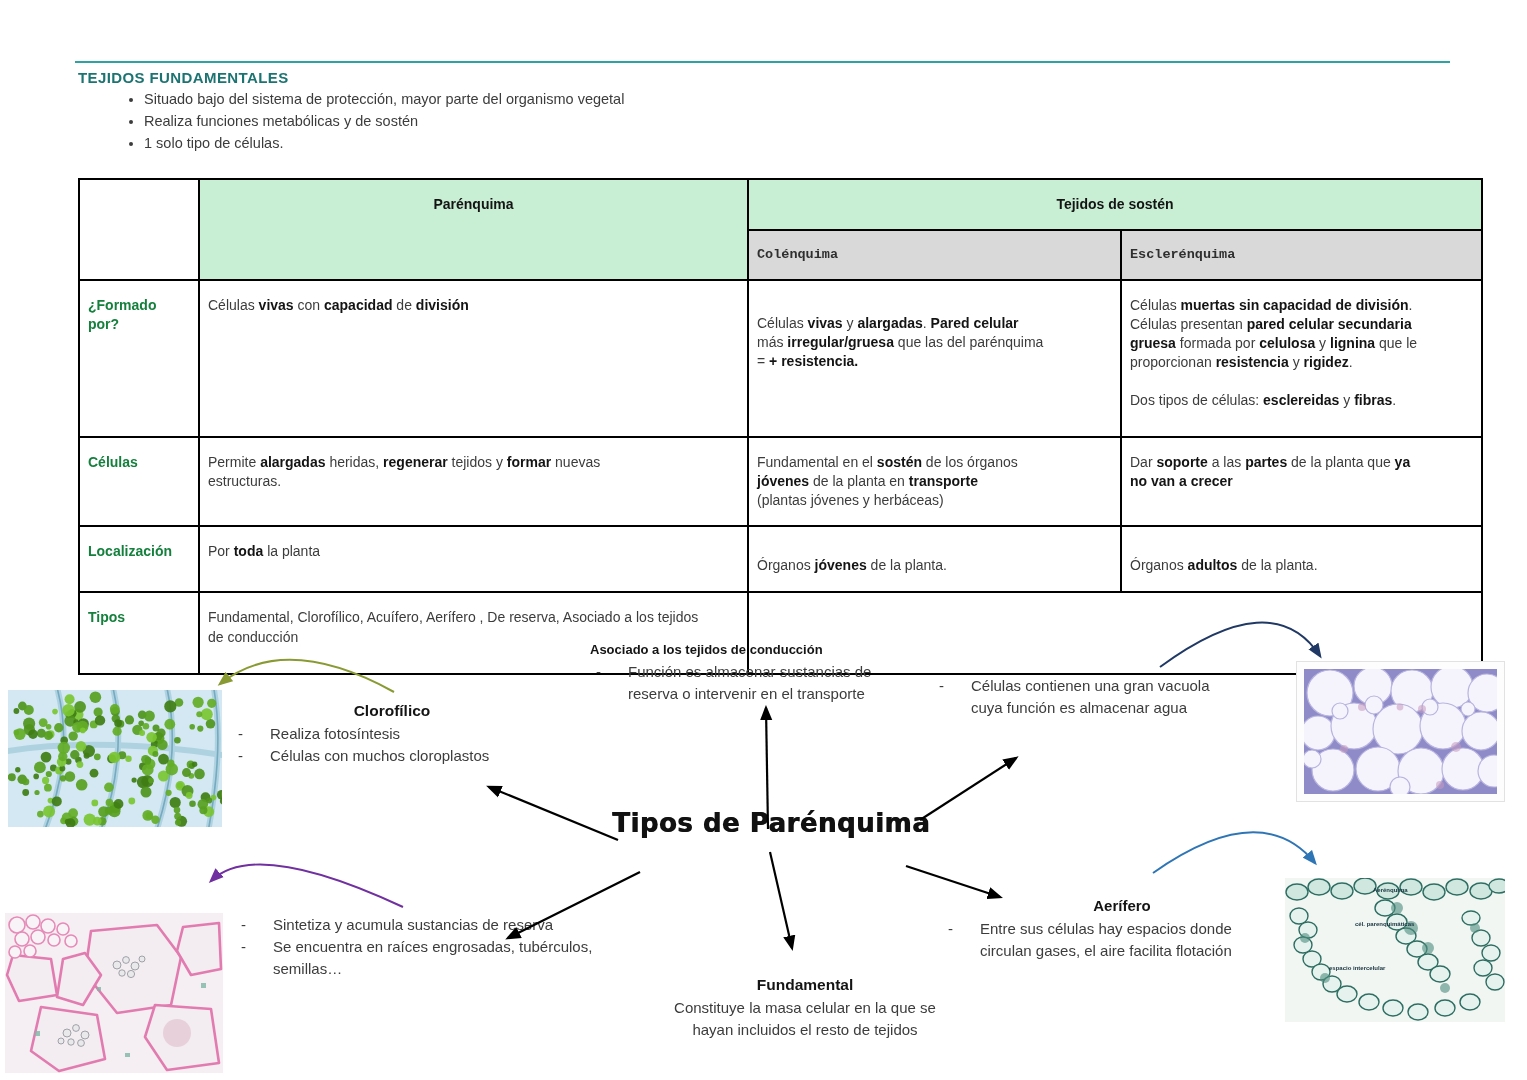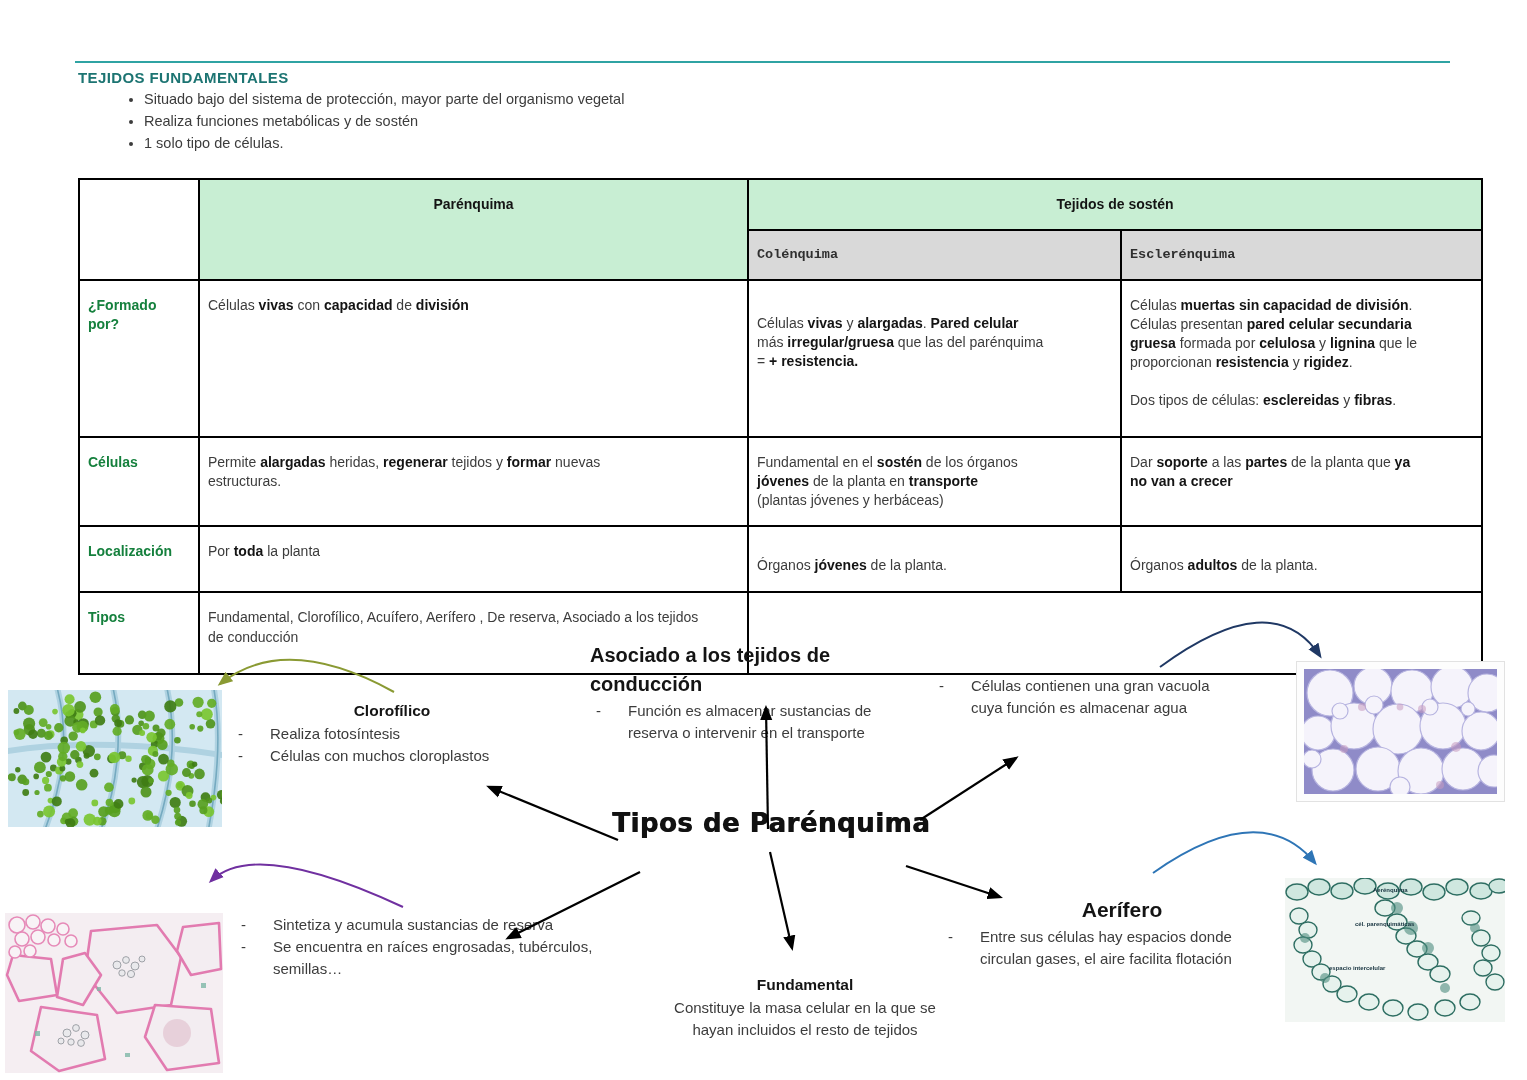--- a/index.html
+++ b/index.html
@@ -122,21 +122,21 @@
     <td class="lbl">Tipos</td>
     <td>
           <div class="cw500">Fundamental, Clorofílico, Acuífero, Aerífero , De reserva, Asociado a los tejidos de conducción</div>
         </td>
     <td class="fill" colspan="2"></td>
   </tr>
 </tbody>
   </table>
 
 <div class="node" style="left:590px;top:641px;width:330px;">
-  <div class="ntitle-left" style="font-size:20px;">Asociado a los tejidos de conducción</div>
+  <div class="ntitle-left" style="font-size:13px;">Asociado a los tejidos de conducción</div>
   <div class="brow">
     <span class="dash">-</span>
     <div class="btxt" style="width:258px;">Función es almacenar sustancias de reserva o intervenir en el transporte</div>
   </div>
 </div>
 
 <div class="node" style="left:933px;top:675px;width:356px;">
   <div class="brow">
     <span class="dash">-</span>
     <div class="btxt" style="width:258px;">Células contienen una gran vacuola cuya función es almacenar agua</div>
@@ -162,21 +162,21 @@
     <span class="dash">-</span>
     <div class="btxt" style="width:345px;">Sintetiza y acumula sustancias de reserva</div>
   </div>
   <div class="brow">
     <span class="dash">-</span>
     <div class="btxt" style="width:345px;">Se encuentra en raíces engrosadas, tubérculos, semillas…</div>
   </div>
 </div>
 
 <div class="node" style="left:942px;top:895px;width:360px;">
-  <div class="ntitle" style="font-size:21px;">Aerífero</div>
+  <div class="ntitle" style="font-size:15px;">Aerífero</div>
   <div class="brow">
     <span class="dash">-</span>
     <div class="btxt" style="width:272px;">Entre sus células hay espacios donde circulan gases, el aire facilita flotación</div>
   </div>
 </div>
 
 <div class="node" style="left:650px;top:974px;width:310px;">
   <div class="ntitle" style="font-size:15.5px;">Fundamental</div>
   <div class="ctext" style="width:300px;margin:0 auto;">Constituye la masa celular en la que se hayan incluidos el resto de tejidos</div>
 </div>

